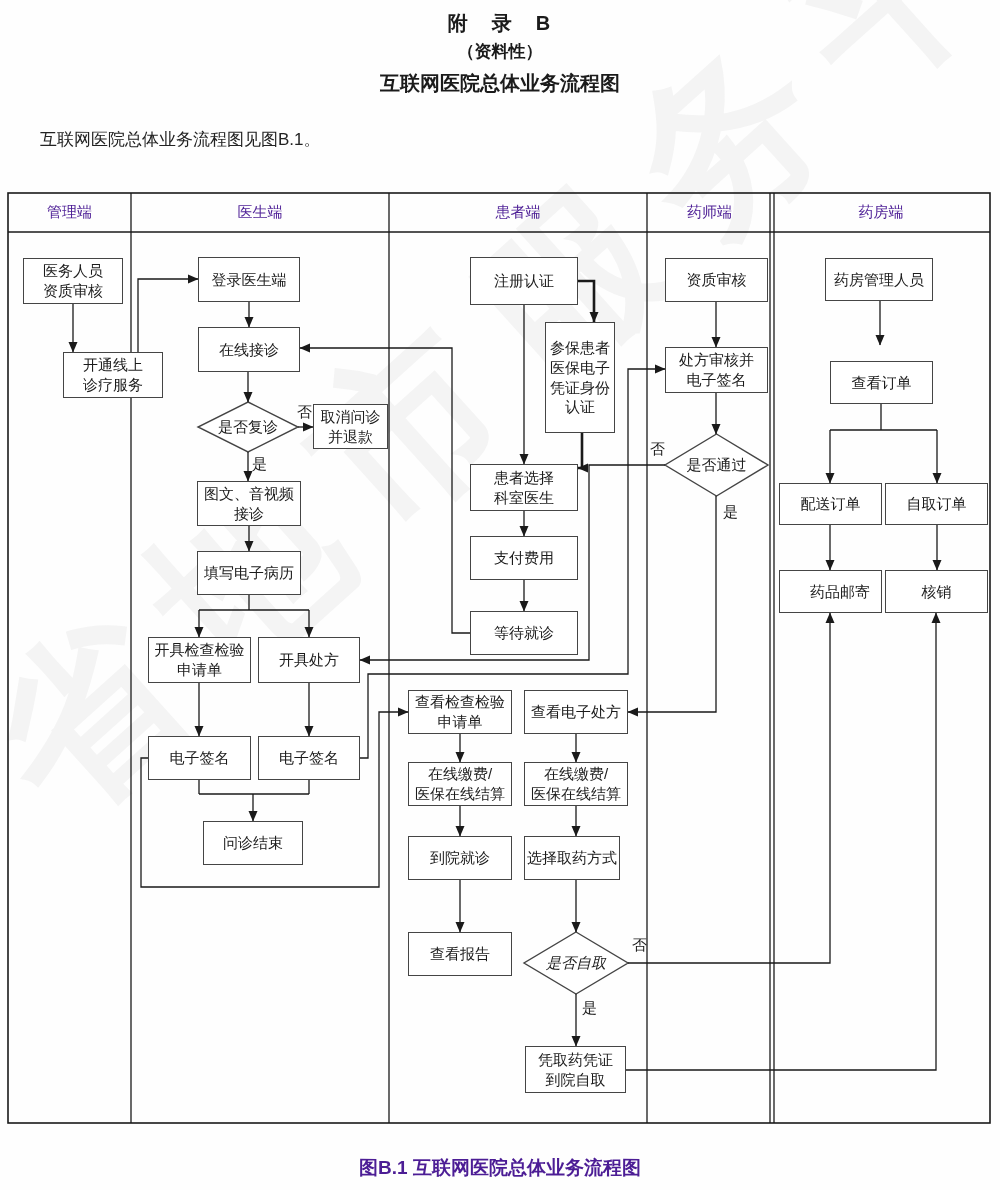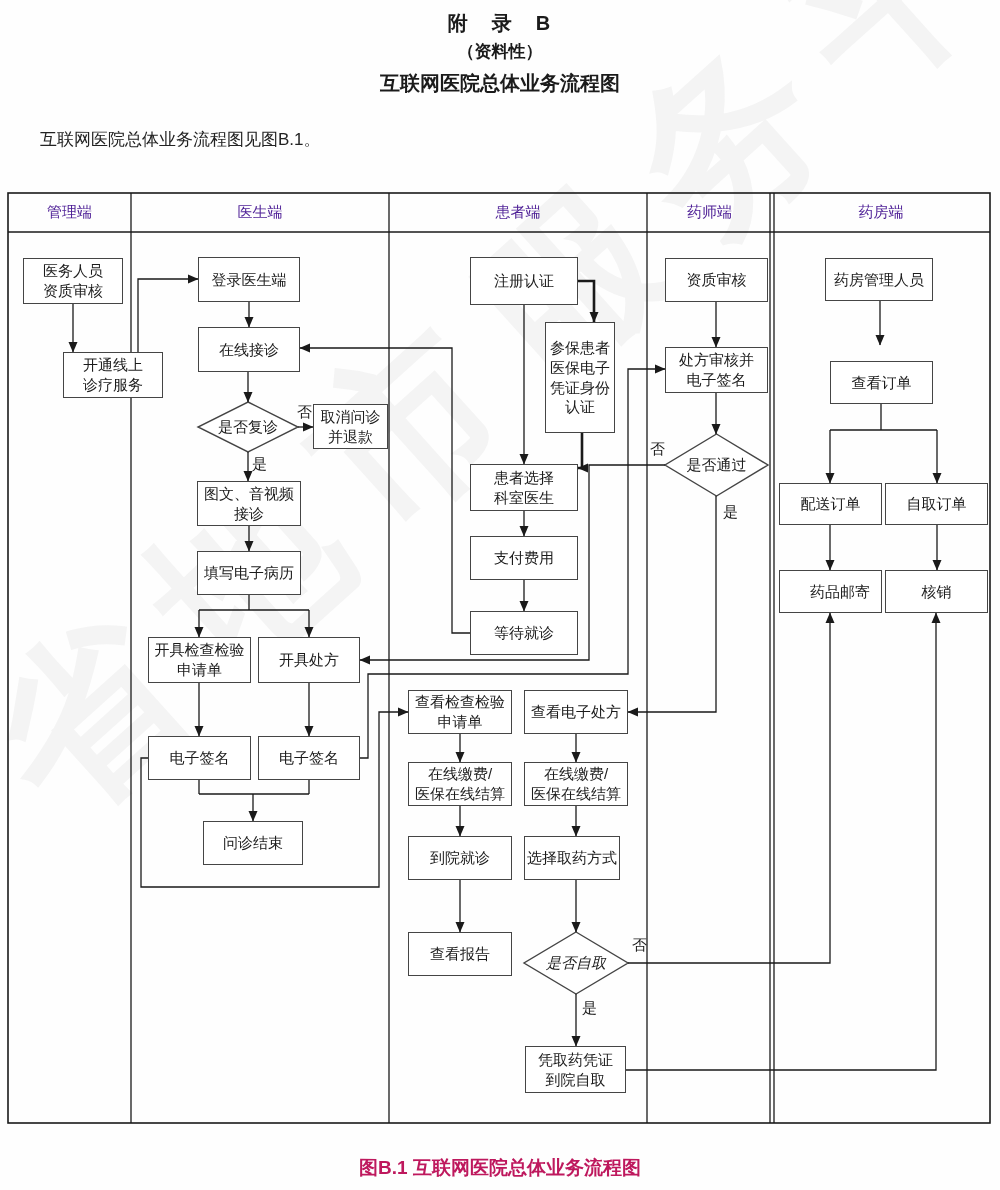--- a/index.html
+++ b/index.html
@@ -3,21 +3,21 @@
 <meta charset="utf-8">
 <style>
   html,body{margin:0;padding:0;background:#ffffff;}
   body{font-family:"Liberation Sans","DejaVu Sans",sans-serif;}
   #page{position:relative;width:1000px;height:1190px;background:#fefefe;overflow:hidden;}
   .hdr{position:absolute;left:0;width:1000px;text-align:center;color:#1b1b1b;z-index:2;}
   #appendix-label{top:10px;font-size:20px;font-weight:bold;letter-spacing:2px;}
   #informative-label{top:40px;font-size:17px;font-weight:bold;}
   #doc-title{top:70px;font-size:20px;font-weight:bold;}
   #intro-line{position:absolute;left:40px;top:128px;font-size:17px;color:#222;z-index:2;}
-  #caption{position:absolute;left:0;top:1155px;width:1000px;text-align:center;font-size:19px;font-weight:bold;color:#be185d;z-index:2;}
+  #caption{position:absolute;left:0;top:1155px;width:1000px;text-align:center;font-size:19px;font-weight:bold;color:#4c1d95;z-index:2;}
   #diagram{position:absolute;left:0;top:0;width:1000px;height:1190px;z-index:1;}
   #edges-svg{position:absolute;left:0;top:0;width:1000px;height:1190px;}
   .lane-header{position:absolute;top:199px;height:26px;display:flex;align-items:center;justify-content:center;
     font-size:15px;color:#4c1d95;}
   .node{position:absolute;display:flex;align-items:center;justify-content:center;text-align:center;
     white-space:pre-line;font-size:15px;line-height:1.32;color:#1b1b1b;}
   .rect{border:1.5px solid #454545;background:#ffffff;box-sizing:border-box;}
   .diamond-label{background:transparent;}
   .edge-label{position:absolute;font-size:15px;color:#1b1b1b;}
   .watermark{position:absolute;left:-60px;top:690px;width:1800px;font-size:180px;font-weight:bold;

